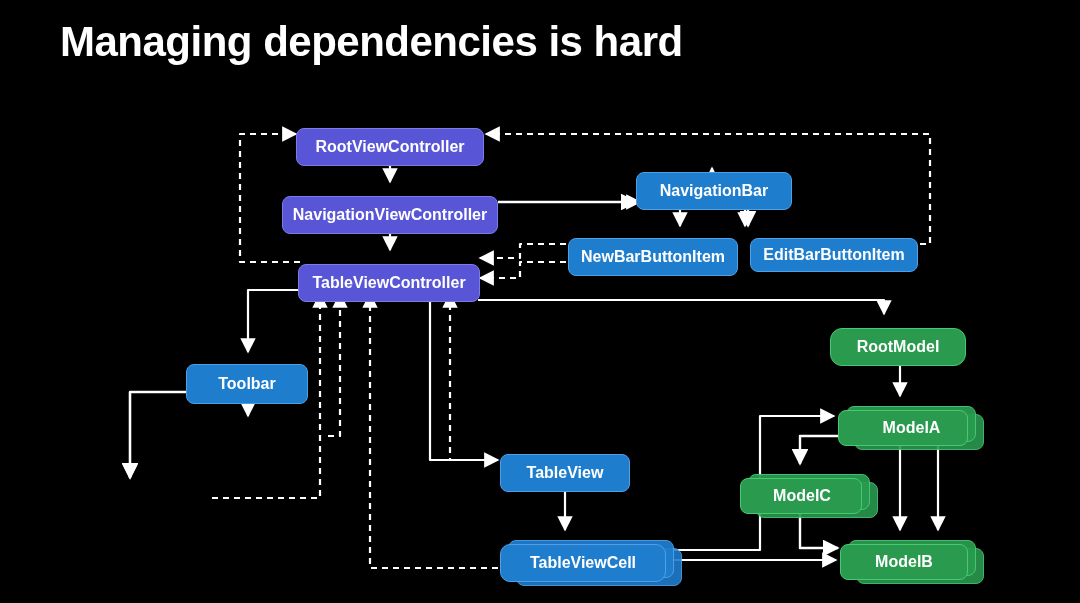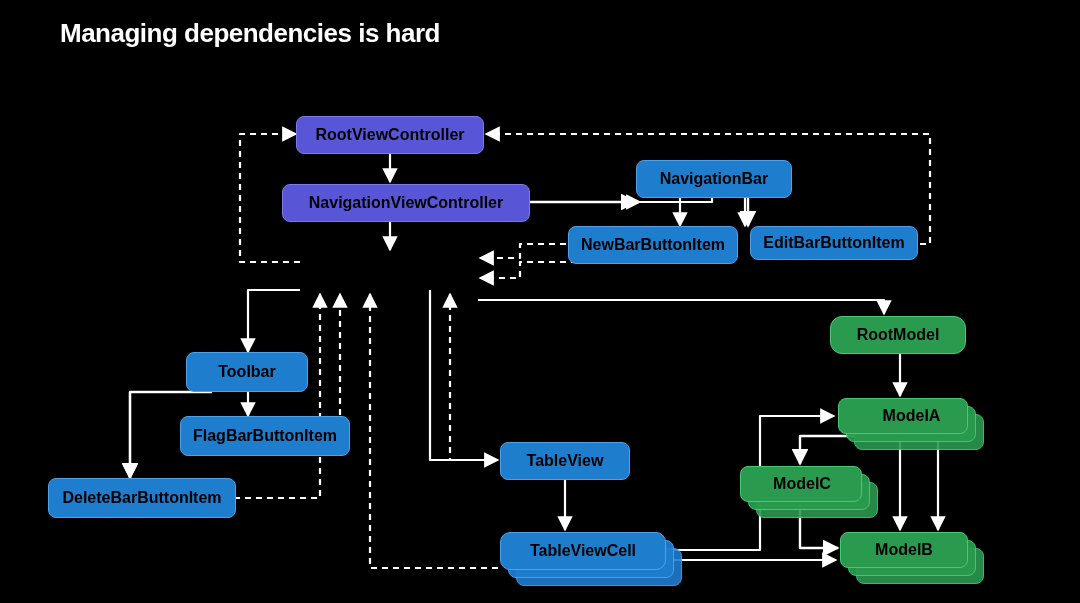--- a/index.html
+++ b/index.html
@@ -14,36 +14,37 @@
   }
   .stage {
     position: relative;
     width: 1080px;
     height: 603px;
   }
   .title {
     position: absolute;
     left: 60px;
     top: 18px;
-    font-size: 26px;
+    font-size: 42px;
     font-weight: 700;
     letter-spacing: -0.5px;
   }
   .node {
     position: absolute;
     border-radius: 8px;
     display: flex;
     align-items: center;
     justify-content: center;
-    color: #000000;
+    color: #ffffff;
     font-size: 16px;
     font-weight: 600;
     box-sizing: border-box;
     padding: 0 14px;
     white-space: nowrap;
+    margin-top: 12px;
   }
   .purple {
     background: #5856D7;
     border: 1.5px solid #7d7be6;
   }
   .blue {
     background: #1f7dce;
     border: 1.5px solid #4fa0e6;
   }
   .green {
@@ -163,34 +164,33 @@
       <path d="M 212 498 L 320 498 L 320 294" marker-end="url(#arrow)"></path>
 
       <path d="M 498 460 L 450 460 L 450 294" marker-end="url(#arrow)"></path>
 
       <path d="M 498 568 L 370 568 L 370 294" marker-end="url(#arrow)"></path>
     </g>
   </svg>
 
   <div class="node purple" style="left:296px; top:116px; width:188px; height:38px;">RootViewController</div>
 
-  <div class="node purple" style="left:282px; top:184px; width:248px; height:38px;">NavigationViewController</div>
-
+  <div class="node purple" style="left:282px; top:184px; width:216px; height:38px;">NavigationViewController</div>
+
+  <div class="node purple" style="left:298px; top:252px; width:182px; height:38px;">TableViewController</div>
 
   <div class="node blue" style="left:636px; top:160px; width:156px; height:38px;">NavigationBar</div>
 
   <div class="node blue" style="left:568px; top:226px; width:170px; height:38px;">NewBarButtonItem</div>
 
   <div class="node blue" style="left:750px; top:226px; width:168px; height:34px;">EditBarButtonItem</div>
 
   <div class="node blue" style="left:186px; top:352px; width:122px; height:40px;">Toolbar</div>
 
-  <div class="node blue" style="left:180px; top:416px; width:170px; height:40px;">FlagBarButtonItem</div>
-
-  <div class="node blue" style="left:48px; top:478px; width:188px; height:40px;">DeleteBarButtonItem</div>
+
 
   <div class="node blue" style="left:500px; top:442px; width:130px; height:38px;">TableView</div>
 
   <div class="stack-shadow blue" style="left:516px; top:548px; width:166px; height:38px; opacity:.9;"></div>
   <div class="stack-shadow blue" style="left:508px; top:540px; width:166px; height:38px; opacity:.95;"></div>
   <div class="node blue" style="left:500px; top:532px; width:166px; height:38px;border-radius:10px;">TableViewCell</div>
 
   <div class="node green" style="left:830px; top:316px; width:136px; height:38px;border-radius:12px;">RootModel</div>
 
   <div class="stack-shadow green" style="left:854px; top:414px; width:130px; height:36px; opacity:.9;"></div>

